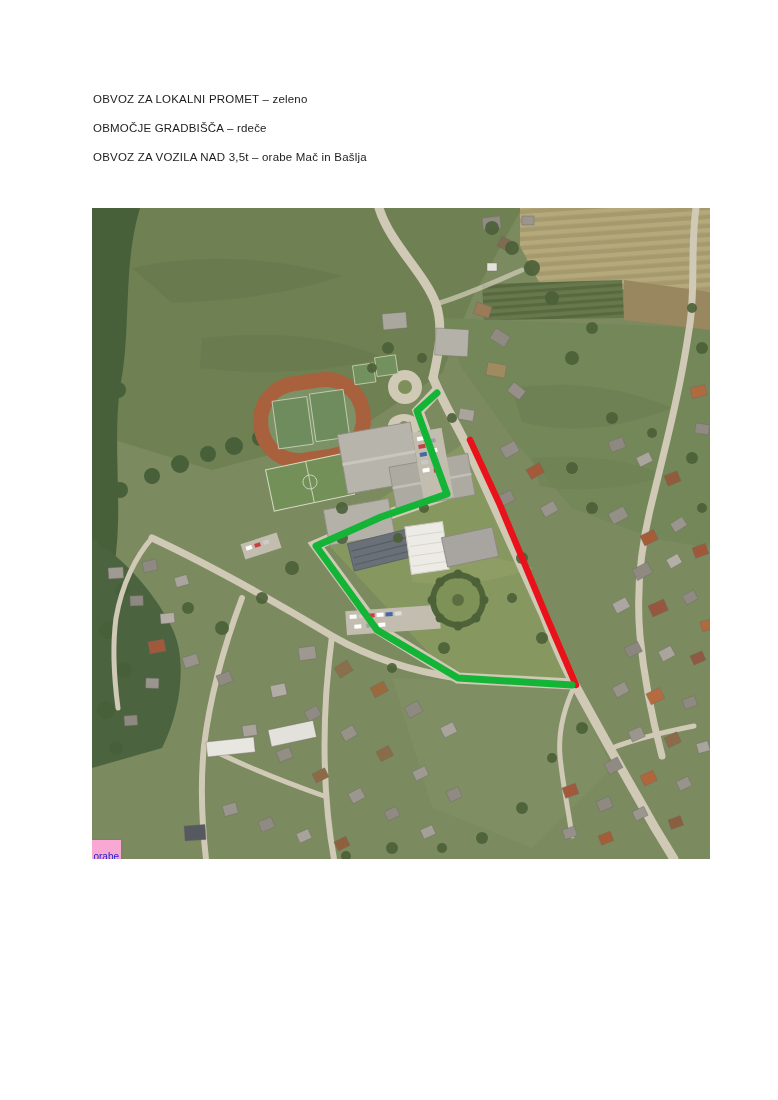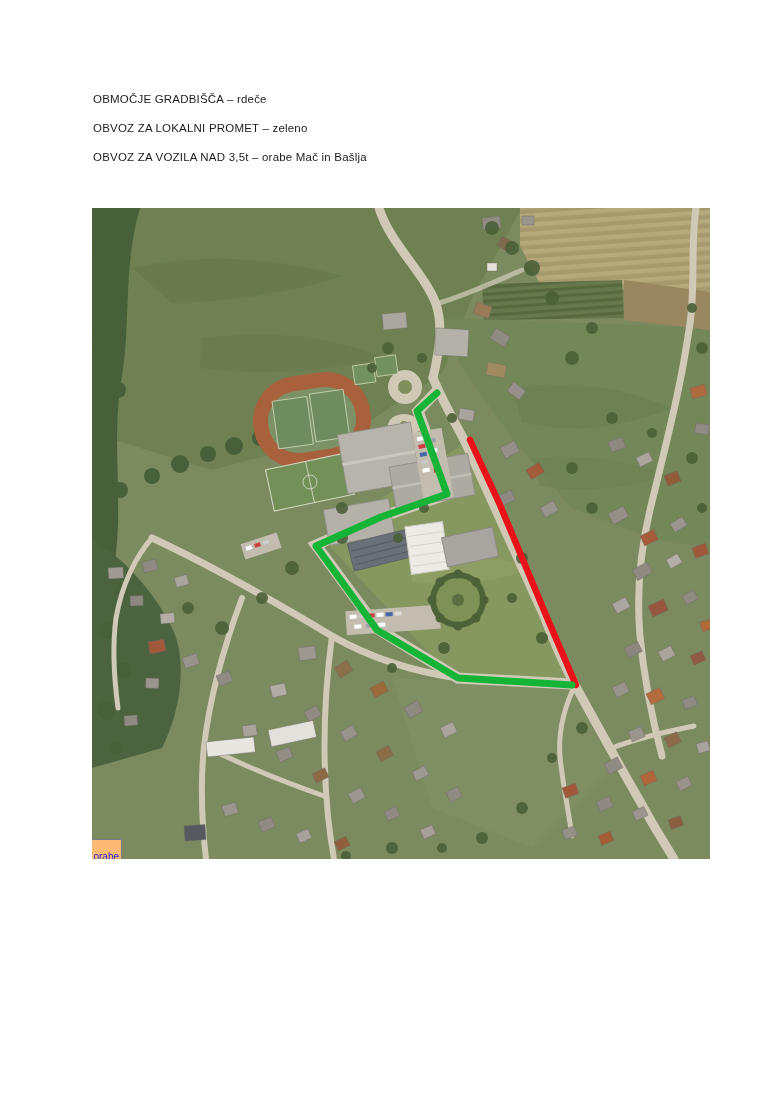--- a/index.html
+++ b/index.html
@@ -2,33 +2,33 @@
 <html><head>
 <meta charset="utf-8">
 <style>
   html,body{margin:0;padding:0;background:#e9e9e9;}
   #page{position:relative;width:778px;height:1100px;background:#ffffff;overflow:hidden;
         font-family:"Liberation Sans", sans-serif;}
   #legend{position:absolute;left:93px;top:93px;color:#1c1c1c;}
   #legend p{margin:0 0 16px 0;font-size:11.5px;line-height:13px;letter-spacing:.2px;font-weight:400;}
   #map{position:absolute;left:92px;top:208px;width:618px;height:651px;overflow:hidden;background:#7b8a5f;}
   #map svg{display:block;}
-  .wm{position:absolute;left:-2px;top:631px;width:32px;height:34px;background:#fdba74;
+  .wm{position:absolute;left:-2px;top:631px;width:32px;height:34px;background:#f9a8d4;
       border:1px solid #7a7a8a;box-sizing:border-box;display:flex;align-items:center;justify-content:flex-end;
       padding-right:2px;}
   .wm a{font-size:10px;color:#2323cc;text-decoration:underline;font-family:"Liberation Sans",sans-serif;}
 </style>
 </head>
 <body>
 
 <div id="page">
 
   <div id="legend">
+    <p>OBVOZ ZA LOKALNI PROMET – zeleno</p>
     <p>OBMOČJE GRADBIŠČA – rdeče</p>
-    <p>OBVOZ ZA LOKALNI PROMET – zeleno</p>
     <p>OBVOZ ZA VOZILA NAD 3,5t – orabe Mač in Bašlja</p>
   </div>
 
   <div id="map">
     <svg width="618" height="651" viewBox="0 0 618 651">
       <defs>
         <pattern id="stripesTan" width="10" height="9" patternUnits="userSpaceOnUse" patternTransform="rotate(-4)">
           <rect width="10" height="9" fill="#a59a6e"></rect>
           <rect y="0" width="10" height="4.5" fill="#b5a87b"></rect>
         </pattern>

